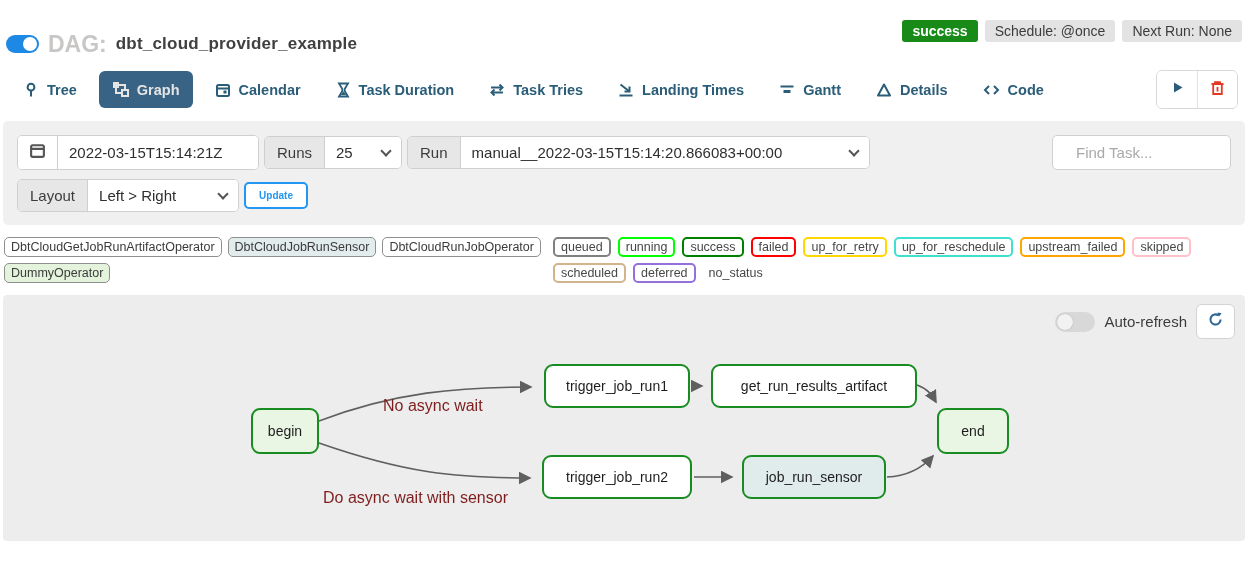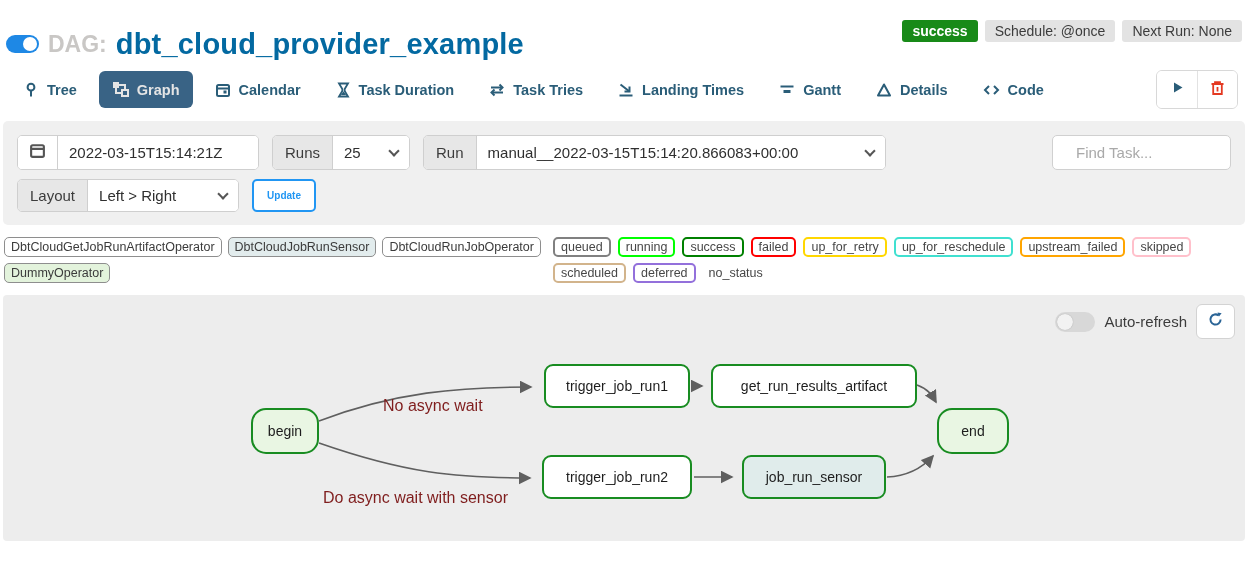--- a/index.html
+++ b/index.html
@@ -8,39 +8,39 @@
 
   
   .header { position:relative; height:64px; padding:24px 6px 0 6px; display:flex; align-items:center; }
   .switch { width:33px; height:18px; border-radius:10px; position:relative; flex:0 0 auto; cursor:pointer; }
   .switch .knob { position:absolute; top:2px; width:14px; height:14px; border-radius:50%; background:#fff; }
   .switch.on { background:#1e88e5; }
   .switch.on .knob { right:2px; }
   .switch.off { background:#d8d8d8; }
   .switch.off .knob { left:2px; background:#f2f2f2; box-shadow:0 0 1px rgba(0,0,0,.3); }
   .dag-prefix { font-size:23px; font-weight:600; color:#c9c7c5; margin-left:9px; }
-  .dag-title  { font-size:29px; font-weight:700; color:#0369a1; margin-left:9px; letter-spacing:.2px; }
+  .dag-title  { font-size:17px; font-weight:700; color:#404040; margin-left:9px; letter-spacing:.2px; }
   .header-badges { position:absolute; top:20px; right:6px; display:flex; gap:7px; }
   .badge { font-size:14px; padding:3px 10px; border-radius:3px; white-space:nowrap; }
   .badge.green { background:#188a18; color:#fff; font-weight:700; }
   .badge.gray  { background:#e3e3e3; color:#3c3c3c; }
 
   
   .tabsbar { display:flex; align-items:center; padding:6px 10px 10px 10px; }
   .tab { display:flex; align-items:center; gap:8px; padding:10px 13px; margin-right:9px;
          color:#2a5d78; font-size:14.5px; font-weight:600; border-radius:6px; cursor:pointer; white-space:nowrap; }
   .tab.active { background:#396385; color:#e5e5e5; }
   .tab svg { display:block; }
   .btn-group { margin-left:auto; display:flex; border:1px solid #d8d8d8; border-radius:6px; overflow:hidden; background:#fff; }
   .btn-group .gbtn { width:40px; height:37px; display:flex; align-items:center; justify-content:center; cursor:pointer; background:#fff; }
   .btn-group .gbtn + .gbtn { border-left:1px solid #e2e2e2; }
 
   
   .filter-panel { margin:2px 3px 0 3px; background:#f0f0f0; border-radius:5px; padding:14px 14px 13px 14px; }
-  .frow { display:flex; gap:13px; }
+  .frow { display:flex; align-items:center; gap:5px; }
   .frow + .frow { margin-top:9px; }
   .igroup { display:flex; align-items:stretch; border:1px solid #cfcfcf; border-radius:5px; overflow:hidden; background:#fff; }
   .iaddon { background:#e7e7e7; color:#3c3c3c; font-size:15px; padding:7px 12px; display:flex; align-items:center; border-right:1px solid #cfcfcf; }
   .ibtn { background:#fff; padding:6px 11px; display:flex; align-items:center; border-right:1px solid #cfcfcf; cursor:pointer; }
   .itext { background:#fff; font-size:15px; color:#2f2f2f; padding:7px 11px; border:none; outline:none; display:flex; align-items:center; }
   .fselect { display:flex; align-items:center; justify-content:space-between; gap:10px; background:#fff; cursor:pointer; padding:7px 11px; font-size:15px; color:#2f2f2f; }
   .chev { width:8px; height:8px; border-right:2px solid #555; border-bottom:2px solid #555; transform:rotate(45deg); margin-top:-4px; flex:0 0 auto; }
   .find-input { margin-left:auto; width:179px; padding:8px 23px; font-size:15px; border:1px solid #d0d0d0; border-radius:5px; outline:none; color:#333; background:#fff; }
   .find-input::placeholder { color:#a9a9a9; }
   .update-btn { border:2px solid #2196f3; color:#2196f3; background:#fff; font-size:10px; font-weight:600;
@@ -61,21 +61,21 @@
 
   
   .graph-panel { position:relative; margin:8px 3px 3px 3px; height:246px; background:#ededed; border-radius:4px; }
   .graph-controls { position:absolute; top:9px; right:10px; display:flex; align-items:center; gap:9px; z-index:3; }
   .ar-label { font-size:15px; color:#3c3c3c; }
   .refresh-btn { width:39px; height:35px; background:#fff; border:1px solid #d3d3d3; border-radius:6px;
                  display:flex; align-items:center; justify-content:center; cursor:pointer; }
   .edges-svg { position:absolute; left:0; top:0; z-index:1; }
   .node { position:absolute; z-index:2; border:2.5px solid #188c21; border-radius:9px; background:#fff;
           display:flex; align-items:center; justify-content:center; font-size:14px; color:#1d1d1d; cursor:pointer; }
-  .node.fill-green { background:#e9f6e3;border-radius:15px; }
+  .node.fill-green { background:#e9f6e3; }
   .node.fill-teal  { background:#e0eceb; }
   .edge-label { position:absolute; z-index:2; font-size:16px; color:#7f1d1d; white-space:nowrap; }
 </style>
 </head>
 <body>
 
 <div class="header">
   <div class="switch on">
       <div class="knob"></div>
     </div>

